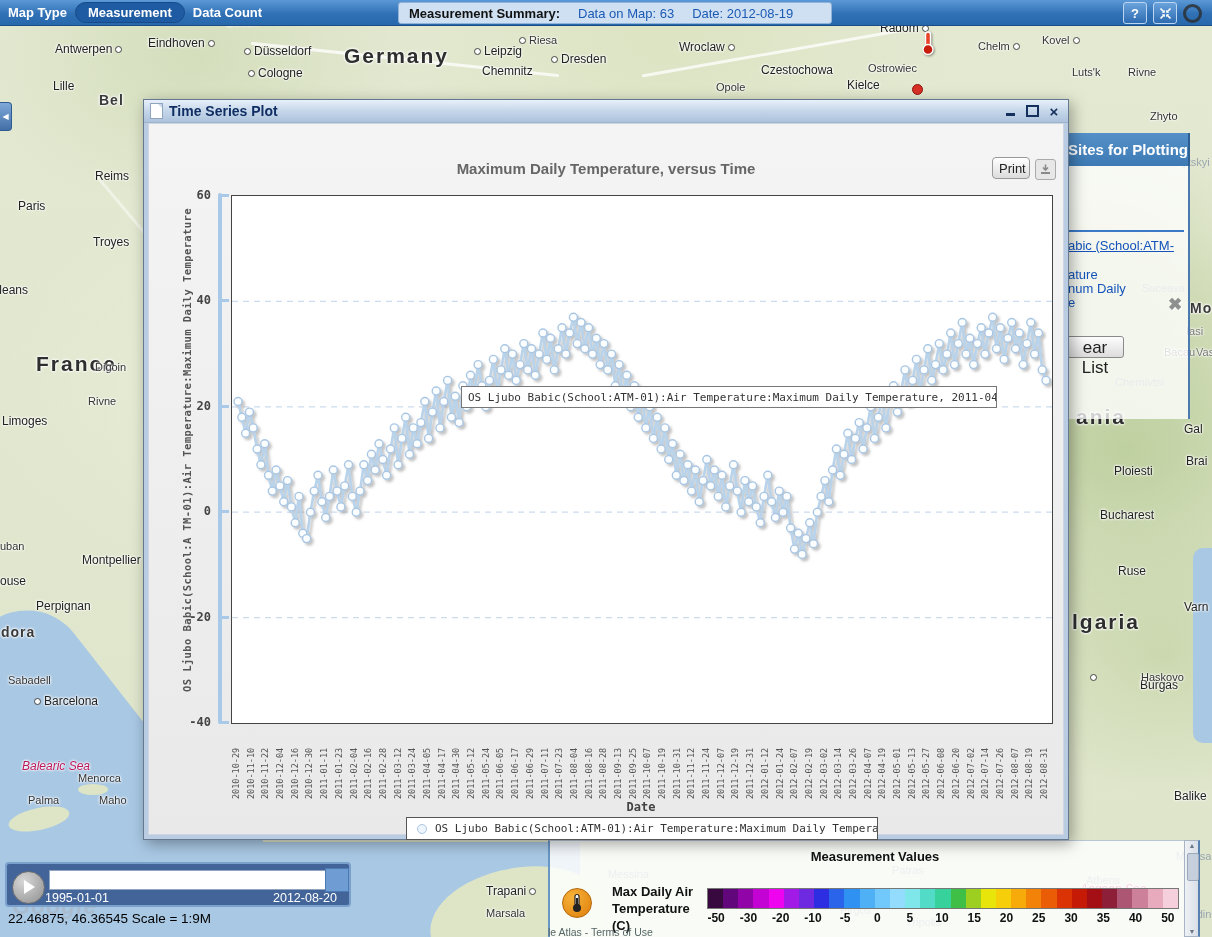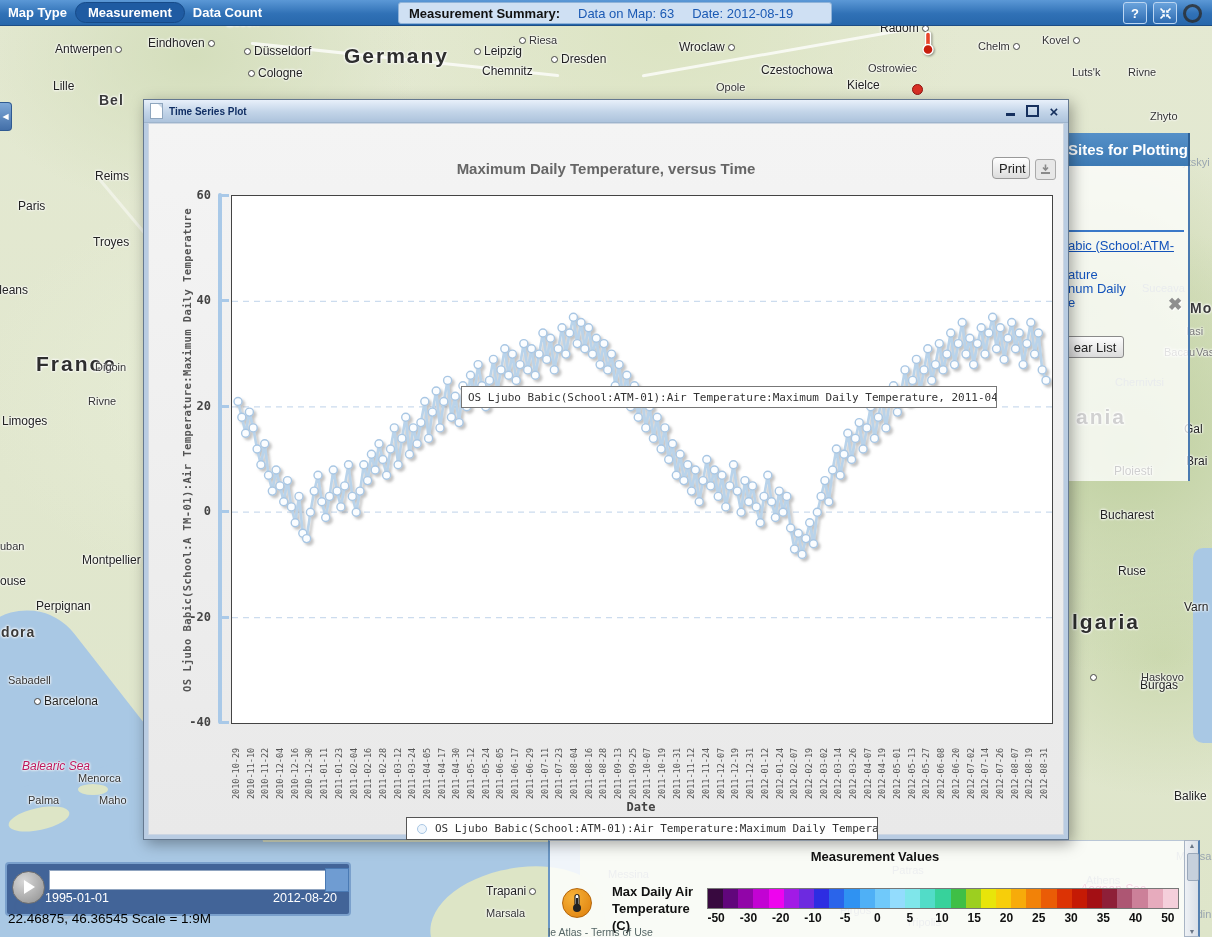--- a/index.html
+++ b/index.html
@@ -57,39 +57,39 @@
     justify-content:center;cursor:pointer;}
   #gear{width:13px;height:13px;border:3px solid #2c2c2c;border-radius:50%;opacity:.8;}
   
   #collapse-tab{position:absolute;left:0;top:102px;width:11px;height:27px;z-index:6;
     background:linear-gradient(#7fa9d8,#436fa8);border:1px solid #2f5a92;border-left:none;
     border-radius:0 4px 4px 0;color:#fff;font-size:8px;display:flex;align-items:center;justify-content:center;cursor:pointer;}
   
   #sites-panel{position:absolute;left:1040px;top:133px;width:150px;z-index:5;}
   #sites-header{height:33px;background:linear-gradient(#5590c8,#3d7ab4);display:flex;align-items:center;
     color:#fff;font-weight:bold;font-size:15px;padding-left:28px;border-right:2px solid #2d5f94;}
-  #sites-body{background:rgba(255,255,255,.78);border-right:2px solid #4a7ab0;height:315px;position:relative;}
+  #sites-body{background:rgba(255,255,255,.78);border-right:2px solid #4a7ab0;height:253px;position:relative;}
   #sites-rule{position:absolute;left:4px;right:4px;top:64px;height:2px;background:#3a78c8;}
   .slink{position:absolute;left:28px;color:#1353bb;font-size:13px;white-space:nowrap;cursor:pointer;}
   #sites-link{top:72px;text-decoration:underline;}
   #sites-f1{top:101px;}#sites-f2{top:115px;}#sites-f3{top:129px;}
   #sites-x{position:absolute;left:128px;top:128px;color:#8f8f8f;font-weight:bold;font-size:17px;
     text-shadow:1px 1px 1px #fff;cursor:pointer;}
   #clear-list-btn{position:absolute;left:26px;top:170px;width:58px;height:22px;background:linear-gradient(#fdfdfd,#dcdcdc);
-    border:1px solid #8a8a8a;border-radius:3px;font-size:13px;color:#222;cursor:pointer;
+    border:1px solid #8a8a8a;border-radius:3px;font-size:17px;color:#222;cursor:pointer;
     font-family:"Liberation Sans",sans-serif;}
   
   #dialog{position:absolute;left:143px;top:99px;width:924px;height:739px;z-index:20;
     border:1px solid #64788f;background:#b9cce2;box-shadow:3px 4px 14px rgba(0,0,0,.35);}
   #dlg-titlebar{height:22px;background:linear-gradient(#e8f0fa,#c2d4e8 55%,#adc3dc);display:flex;
     align-items:center;gap:6px;padding:0 6px;border-bottom:1px solid #9eb4cc;cursor:default;}
   #dlg-doc{width:11px;height:14px;background:#fff;border:1px solid #8fa6be;position:relative;flex:none;}
   #dlg-doc::after{content:'';position:absolute;right:0;top:0;border-style:solid;border-width:0 4px 4px 0;
     border-color:transparent #c9d8e8 transparent transparent;}
-  #dlg-title{font-weight:bold;font-size:10px;color:#102e63;flex:1;}
+  #dlg-title{font-weight:bold;font-size:14px;color:#102e63;flex:1;}
   .dlg-ctl{width:16px;height:15px;display:flex;align-items:center;justify-content:center;cursor:pointer;color:#16305e;}
   #ctl-min{align-items:flex-end;}
   #ctl-min b{display:block;width:9px;height:3px;background:#16305e;margin-bottom:3px;}
   #ctl-max b{display:block;width:9px;height:8px;border:2px solid #16305e;}
   #ctl-close{font-size:15px;font-weight:bold;}
   #dlg-body{position:absolute;left:4px;top:23px;right:4px;bottom:4px;
     background:linear-gradient(#f4f4f4,#e9e9e9);border:1px solid #cdd6e2;}
   #chart-title{position:absolute;top:36px;left:0;width:100%;text-align:center;font-weight:bold;
     font-size:15px;color:#666;}
   #print-btn{position:absolute;left:843px;top:33px;width:38px;height:22px;background:linear-gradient(#ffffff,#dcdcdc);
@@ -111,21 +111,21 @@
   #xlabel{position:absolute;left:82px;top:676px;width:820px;text-align:center;
     font:bold 12px "DejaVu Sans Mono",monospace;color:#444;}
   #legend{position:absolute;left:257px;top:693px;width:472px;height:23px;background:#fff;
     border:1px solid #555;display:flex;align-items:center;gap:8px;padding-left:10px;box-sizing:border-box;cursor:pointer;}
   #legend-marker{width:8px;height:8px;border:1.5px solid #a9c7e4;border-radius:50%;background:#eef5fc;flex:none;}
   #legend-text{font:11px "DejaVu Sans Mono",monospace;color:#333;white-space:nowrap;overflow:hidden;}
   #tooltip{position:absolute;left:312px;top:262px;width:536px;height:22px;background:#fff;
     border:1px solid #777;display:flex;align-items:center;padding-left:6px;box-sizing:border-box;
     font:11px "DejaVu Sans Mono",monospace;color:#333;white-space:nowrap;overflow:hidden;z-index:3;}
   
-  #timeline{position:absolute;left:5px;top:862px;width:346px;height:54px;z-index:15;
+  #timeline{position:absolute;left:5px;top:862px;width:346px;height:45px;z-index:15;
     background:rgba(58,92,146,.93);border:2px solid #7aa0cc;border-radius:4px;box-sizing:border-box;padding-left:32px;}
   #play-btn{position:absolute;left:5px;top:7px;width:31px;height:31px;border-radius:50%;
     background:radial-gradient(circle at 35% 30%,#d8d8d8,#8e8e8e);border:1px solid #6f6f6f;cursor:pointer;}
   #play-btn::after{content:'';position:absolute;left:11px;top:8px;border-style:solid;
     border-width:7px 0 7px 11px;border-color:transparent transparent transparent #fff;}
   #slider-track{position:absolute;left:42px;top:6px;width:286px;height:18px;background:#fff;
     border:1px solid #90a4c0;cursor:pointer;}
   #slider-handle{position:absolute;left:318px;top:4px;width:22px;height:22px;background:#6f9cd2;
     border:1px solid #4a7ab4;cursor:grab;}
   .tl-date{position:absolute;top:27px;color:#fff;font-size:12.5px;}

